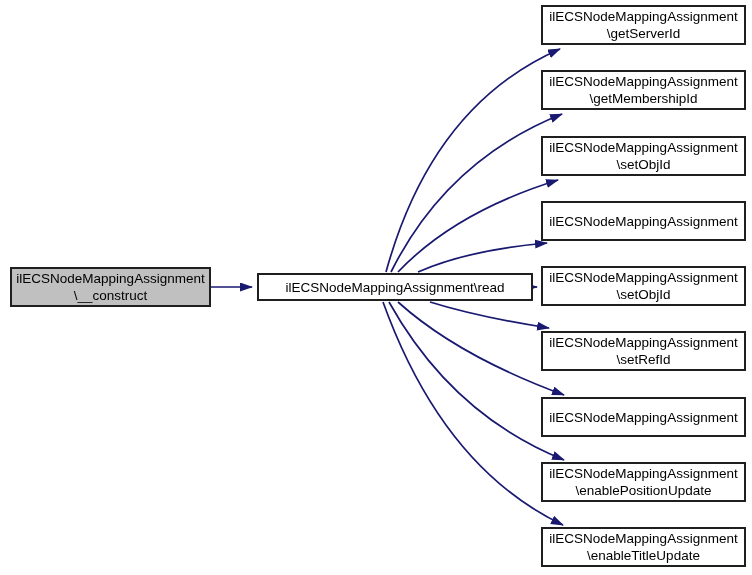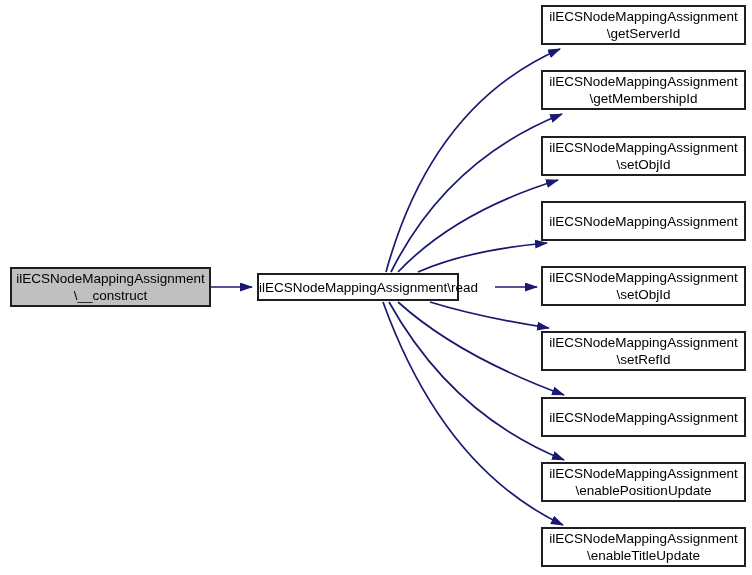--- a/index.html
+++ b/index.html
@@ -33,21 +33,21 @@
     white-space: nowrap;
     cursor: pointer;
   }
   .node.caller {
     left: 10px; top: 267px;
     width: 201px; height: 40px;
     background: #c0c0c0;
   }
   .node.center {
     left: 257px; top: 273px;
-    width: 202px; height: 28px;
+    width: 276px; height: 28px;
     border-width: 2px;
   }
   .node.callee {
     left: 541px;
     width: 205px; height: 40px;
   }
   .node.r0 { top: 5px; }
   .node.r1 { top: 70px; }
   .node.r2 { top: 136px; }
   .node.r3 { top: 201px; }

